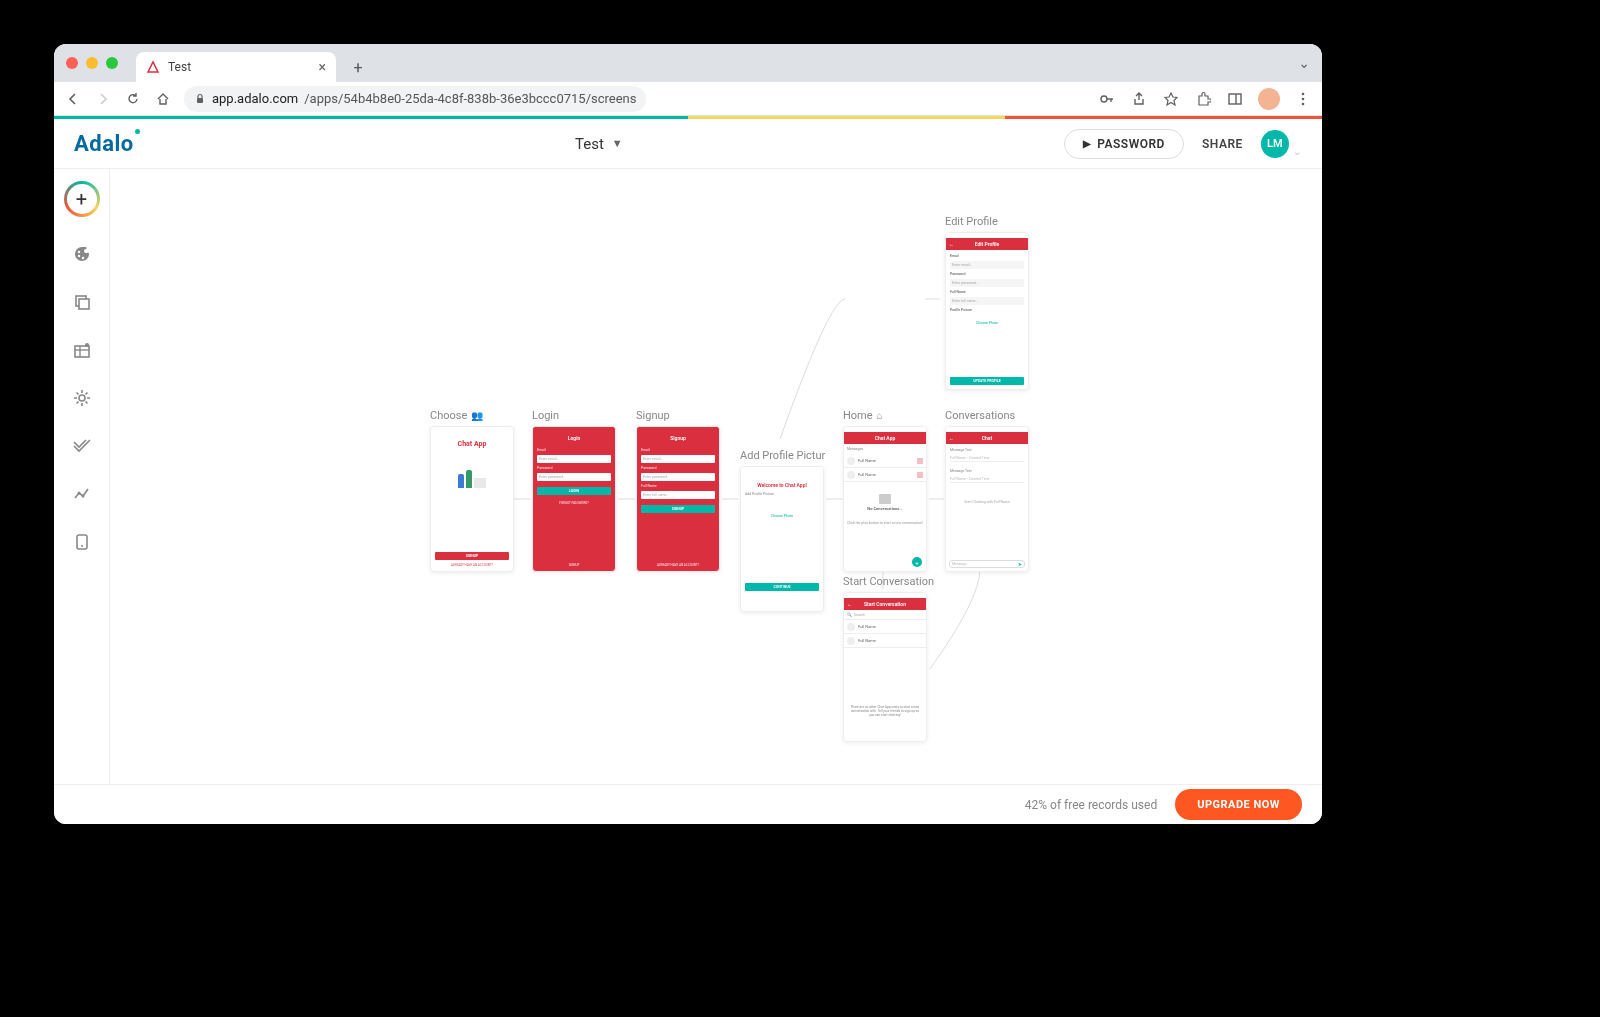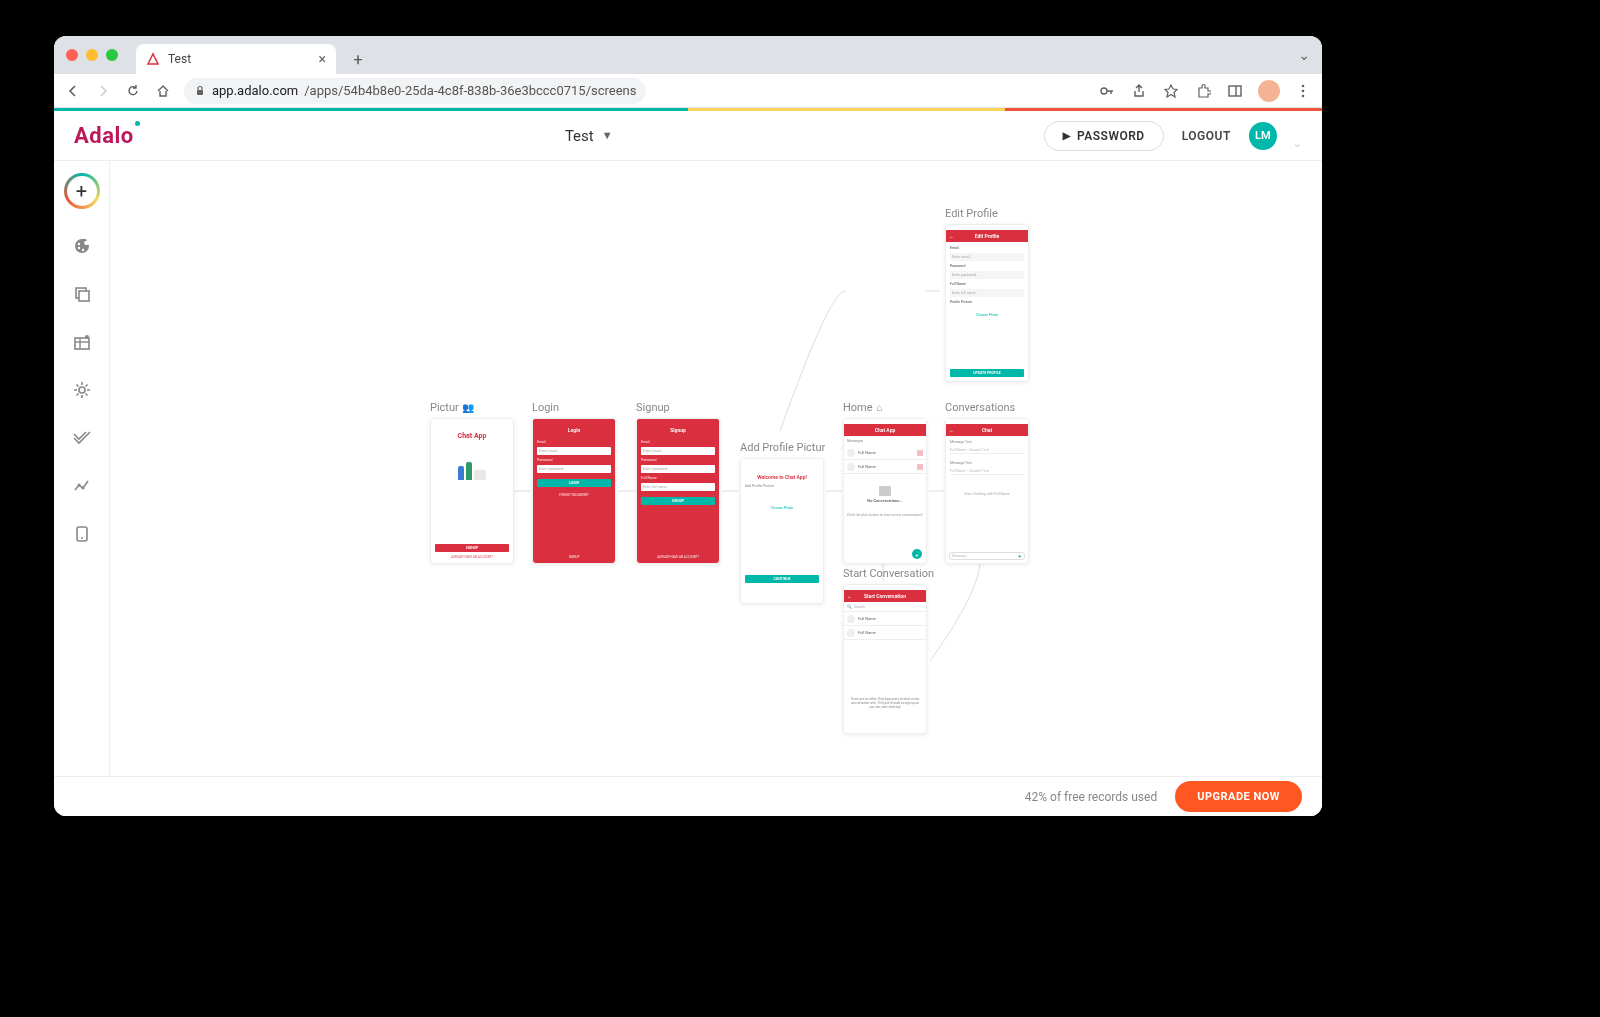--- a/index.html
+++ b/index.html
@@ -1,17 +1,17 @@
 <!DOCTYPE html>
 <html><head>
 <meta charset="utf-8">
 <style>
 * { margin: 0; padding: 0; box-sizing: border-box; font-family: -apple-system, BlinkMacSystemFont, "Segoe UI", Roboto, sans-serif; }
 body { background: #000; width: 1600px; height: 1017px; overflow: hidden; }
-.window { position: absolute; top: 36px; left: 54px; width: 1268px; height: 780px; background: #fff; border-radius: 12px; overflow: hidden; box-shadow: 0 10px 40px rgba(0,0,0,.5); }
+.window { position: absolute; top: 44px; left: 54px; width: 1268px; height: 780px; background: #fff; border-radius: 12px; overflow: hidden; box-shadow: 0 10px 40px rgba(0,0,0,.5); }
 
 
 .titlebar { height: 38px; background: #dee1e6; display: flex; align-items: center; padding: 0 12px; }
 .traffic { display: flex; gap: 8px; }
 .dot { width: 12px; height: 12px; border-radius: 50%; }
 .red { background: #ff5f57; } .yellow { background: #febc2e; } .green { background: #28c840; }
 .tab { margin-left: 18px; background: #fff; height: 30px; min-width: 200px; border-radius: 8px 8px 0 0; display: flex; align-items: center; padding: 0 10px; gap: 8px; font-size: 12px; color: #444; margin-top: 8px; }
 .tab .favicon { width: 14px; height: 14px; }
 .tab .close-x { margin-left: auto; font-size: 14px; color: #666; }
 .newtab { margin-left: 10px; margin-top: 8px; width: 24px; height: 24px; display:flex; align-items:center; justify-content:center; color:#555; font-size:16px; }
@@ -22,21 +22,21 @@
 .url-dark { color: #202124; }
 .addr-right { margin-left:auto; display:flex; gap:14px; align-items:center; }
 .chrome-ic { width:18px; height:18px; display:flex; align-items:center; justify-content:center; color:#606060; }
 .avatar-sm { width:22px; height:22px; border-radius:50%; background:#f4b393; }
 
 .rainbow { height: 3px; width: 100%; display:flex; }
 .rainbow span { flex:1; } .rb1{background:#00b8a9;} .rb2{background:#f6d55c;} .rb3{background:#ed553b;}
 
 
 .app-header { height: 50px; border-bottom: 1px solid #eee; display:flex; align-items:center; padding: 0 20px; }
-.brand { font-size: 22px; font-weight:700; letter-spacing:.5px; color:#be185d; position:relative; }
+.brand { font-size: 22px; font-weight:700; letter-spacing:.5px; color:#0369a1; position:relative; }
 .brand::after { content:''; position:absolute; top:-2px; right:-6px; width:5px; height:5px; background:#00b8a9; border-radius:50%; }
 .center { flex:1; display:flex; justify-content:center; align-items:center; gap:8px; font-size:15px; color:#333; }
 .chev { font-size:11px; color:#666; }
 .hdr-right { display:flex; align-items:center; gap:18px; }
 .preview-btn { border:1px solid #ddd; border-radius:20px; padding:7px 18px; font-size:12px; font-weight:600; letter-spacing:.5px; color:#333; display:flex; align-items:center; gap:6px; }
 .play-ic { font-size:10px; }
 .share-link { font-size:12px; font-weight:600; letter-spacing:.5px; color:#444; }
 .user-badge { width:28px; height:28px; border-radius:50%; background:#00b8a9; color:#fff; font-size:11px; font-weight:600; display:flex; align-items:center; justify-content:center; }
 
 
@@ -202,22 +202,22 @@
     <div class="brand">Adalo</div>
     <div class="center">
       <span>Test</span>
       <span class="chev">▼</span>
     </div>
     <div class="hdr-right">
       <div class="preview-btn">
         <span class="play-ic">▶</span>
         <span>PASSWORD</span>
       </div>
-      <div class="share-link">LOGOUT</div>
-      <div style="display:flex;align-items:flex-end;gap:16px;">
+      <div class="share-link">SHARE</div>
+      <div style="display:flex;align-items:flex-end;gap:4px;">
         <div class="user-badge">LM</div>
         <span class="chev" style="color:#ccc;">⌄</span>
       </div>
     </div>
   </div>
 
   <div class="body">
     <div class="leftbar">
       <div class="add-circle">+</div>
       <div class="rail-ic">
@@ -302,21 +302,21 @@
             <div style="text-align:center;font-size:3.5px;color:#00b8a9;padding:6px 0;">Choose Photo</div>
             <div style="margin-top:auto;">
                 <div class="btn-teal">UPDATE PROFILE</div>
               </div>
           </div>
         </div>
       </div>
 
       <div class="screen" style="top:240px;left:320px;">
         <div class="screen-label">
-            <span>Pictur</span> 
+            <span>Choose</span> 
             <span style="font-size:10px;">👥</span>
           </div>
         <div class="phone">
           <div class="statusbar"></div>
           <div class="welcome-title">Chat App</div>
           <div class="illus">
               <div class="person" style="background:#3a7bd5;"></div>
               <div class="person" style="background:#396;height:18px;"></div>
               <div class="bubble"></div>
             </div>

